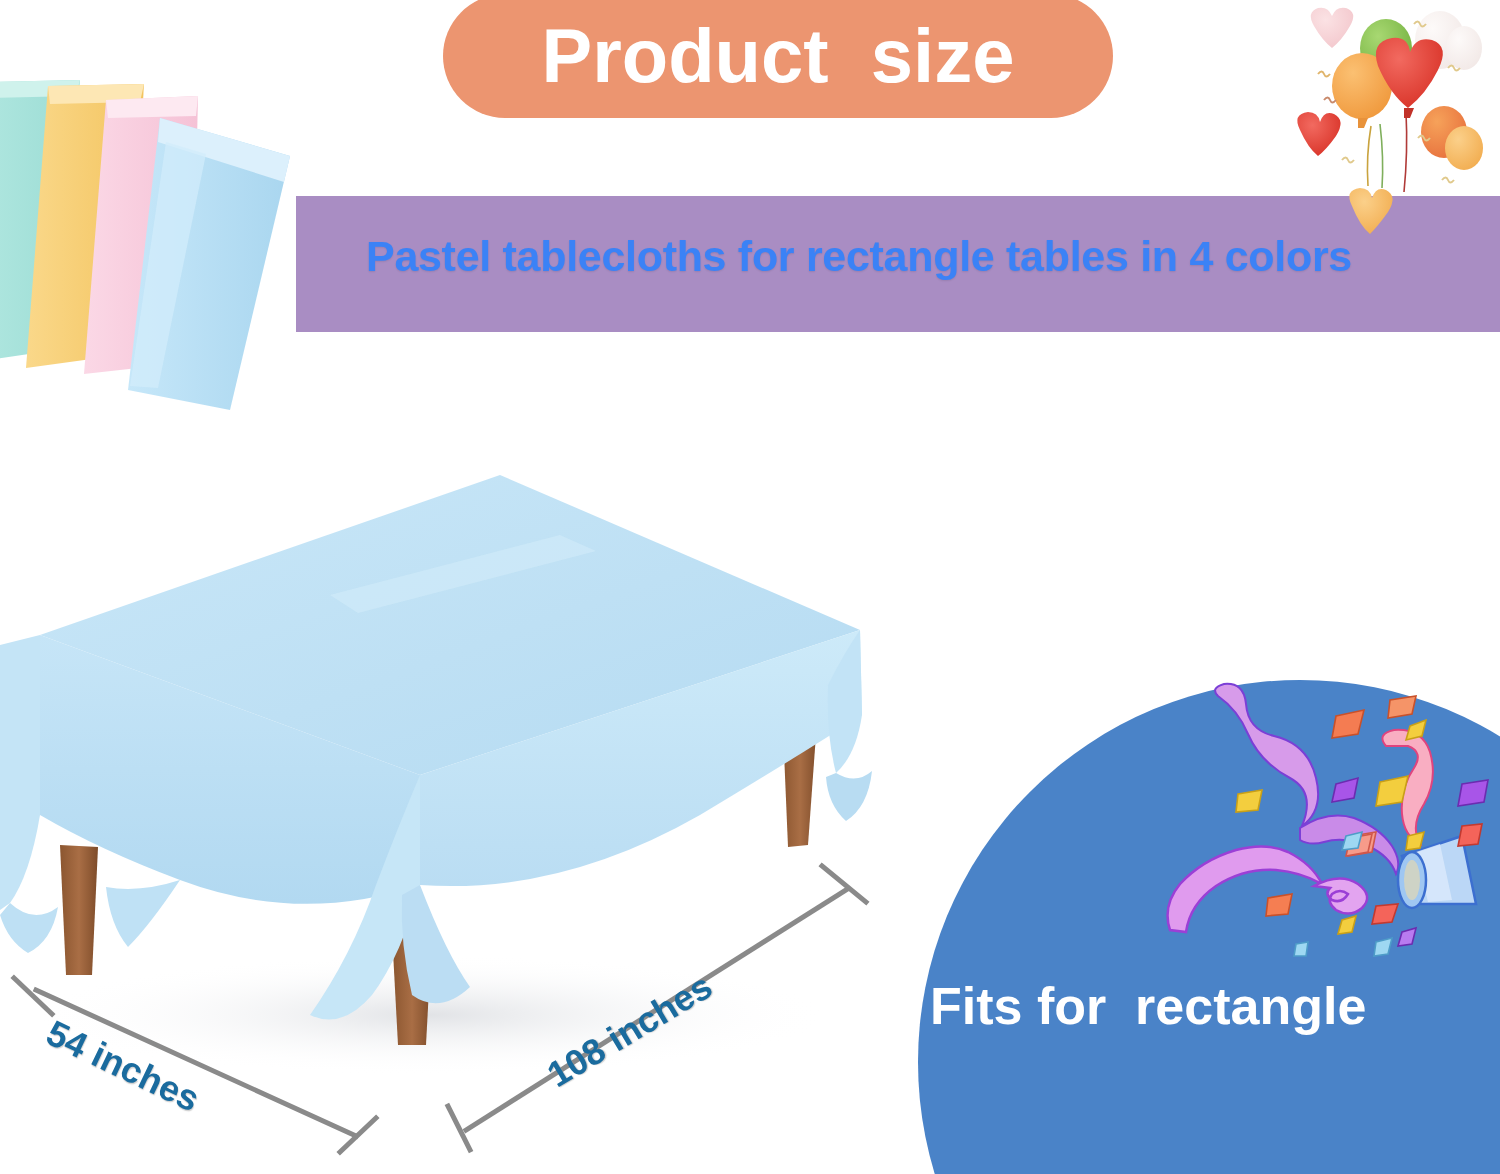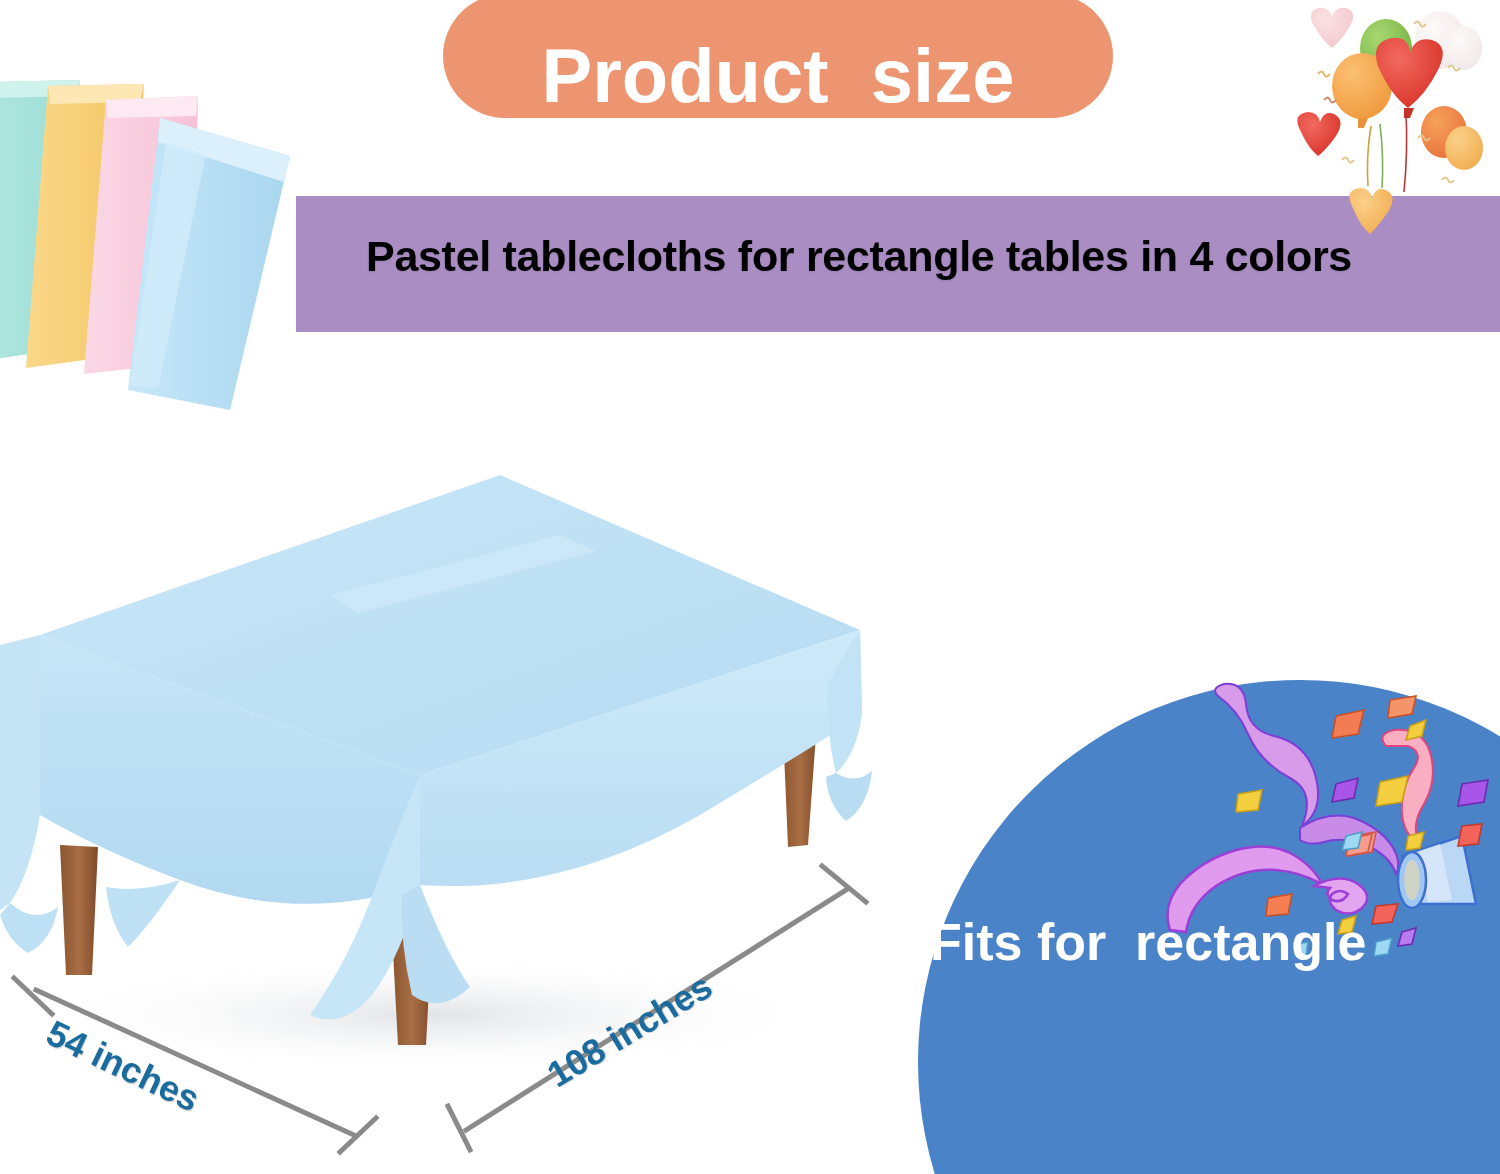--- a/index.html
+++ b/index.html
@@ -13,32 +13,32 @@
   #stage{position:absolute;inset:0;width:1500px;height:1174px;overflow:hidden;background:#fff;}
 
   
   .purple-band{
     position:absolute;left:296px;top:196px;width:1204px;height:136px;
     background:#A98DC3;
     z-index:4;
   }
   .purple-band-text{
     position:absolute;left:366px;top:232px;width:1120px;
-    color:#000000;font-size:43px;font-weight:bold;letter-spacing:-0.3px;
+    color:#3b82f6;font-size:43px;font-weight:bold;letter-spacing:-0.3px;
     white-space:nowrap;z-index:7;
     text-shadow:0 1px 2px rgba(0,0,0,.10);
   }
 
   
   .title-pill{
     position:absolute;left:443px;top:-6px;width:670px;height:124px;
     background:#EC9570;border-radius:62px;z-index:9;
   }
   .title-text{
-    position:absolute;left:443px;top:20px;width:670px;height:110px;
+    position:absolute;left:443px;top:0;width:670px;height:110px;
     display:flex;align-items:center;justify-content:center;
     color:#ffffff;font-size:76px;font-weight:bold;letter-spacing:0px;
     z-index:10;white-space:pre;
   }
 
   
   .cloth-stack{position:absolute;left:-40px;top:50px;width:400px;height:380px;z-index:6;}
 
   
   .balloons{position:absolute;left:1258px;top:-4px;width:246px;height:250px;z-index:8;}
@@ -54,21 +54,21 @@
   }
   #lbl-54{left:58px;top:1012px;font-size:36px;transform:rotate(25.5deg);transform-origin:left top;z-index:6;}
   #lbl-108{left:540px;top:1060px;font-size:36px;transform:rotate(-31deg);transform-origin:left top;z-index:6;}
 
   
   .blue-circle{
     position:absolute;left:918px;top:680px;width:764px;height:764px;
     border-radius:50%;background:#4A83C8;z-index:2;
   }
   .circle-text{
-    position:absolute;left:930px;top:914px;width:560px;
+    position:absolute;left:930px;top:978px;width:560px;
     z-index:6;color:#ffffff;font-weight:bold;font-size:52px;line-height:1.10;
     text-align:left;
   }
   .circle-text div{white-space:pre;}
   .confetti-art{position:absolute;left:1140px;top:660px;width:370px;height:300px;z-index:5;}
 </style>
 </head>
 <body>
 
 <div id="stage">

